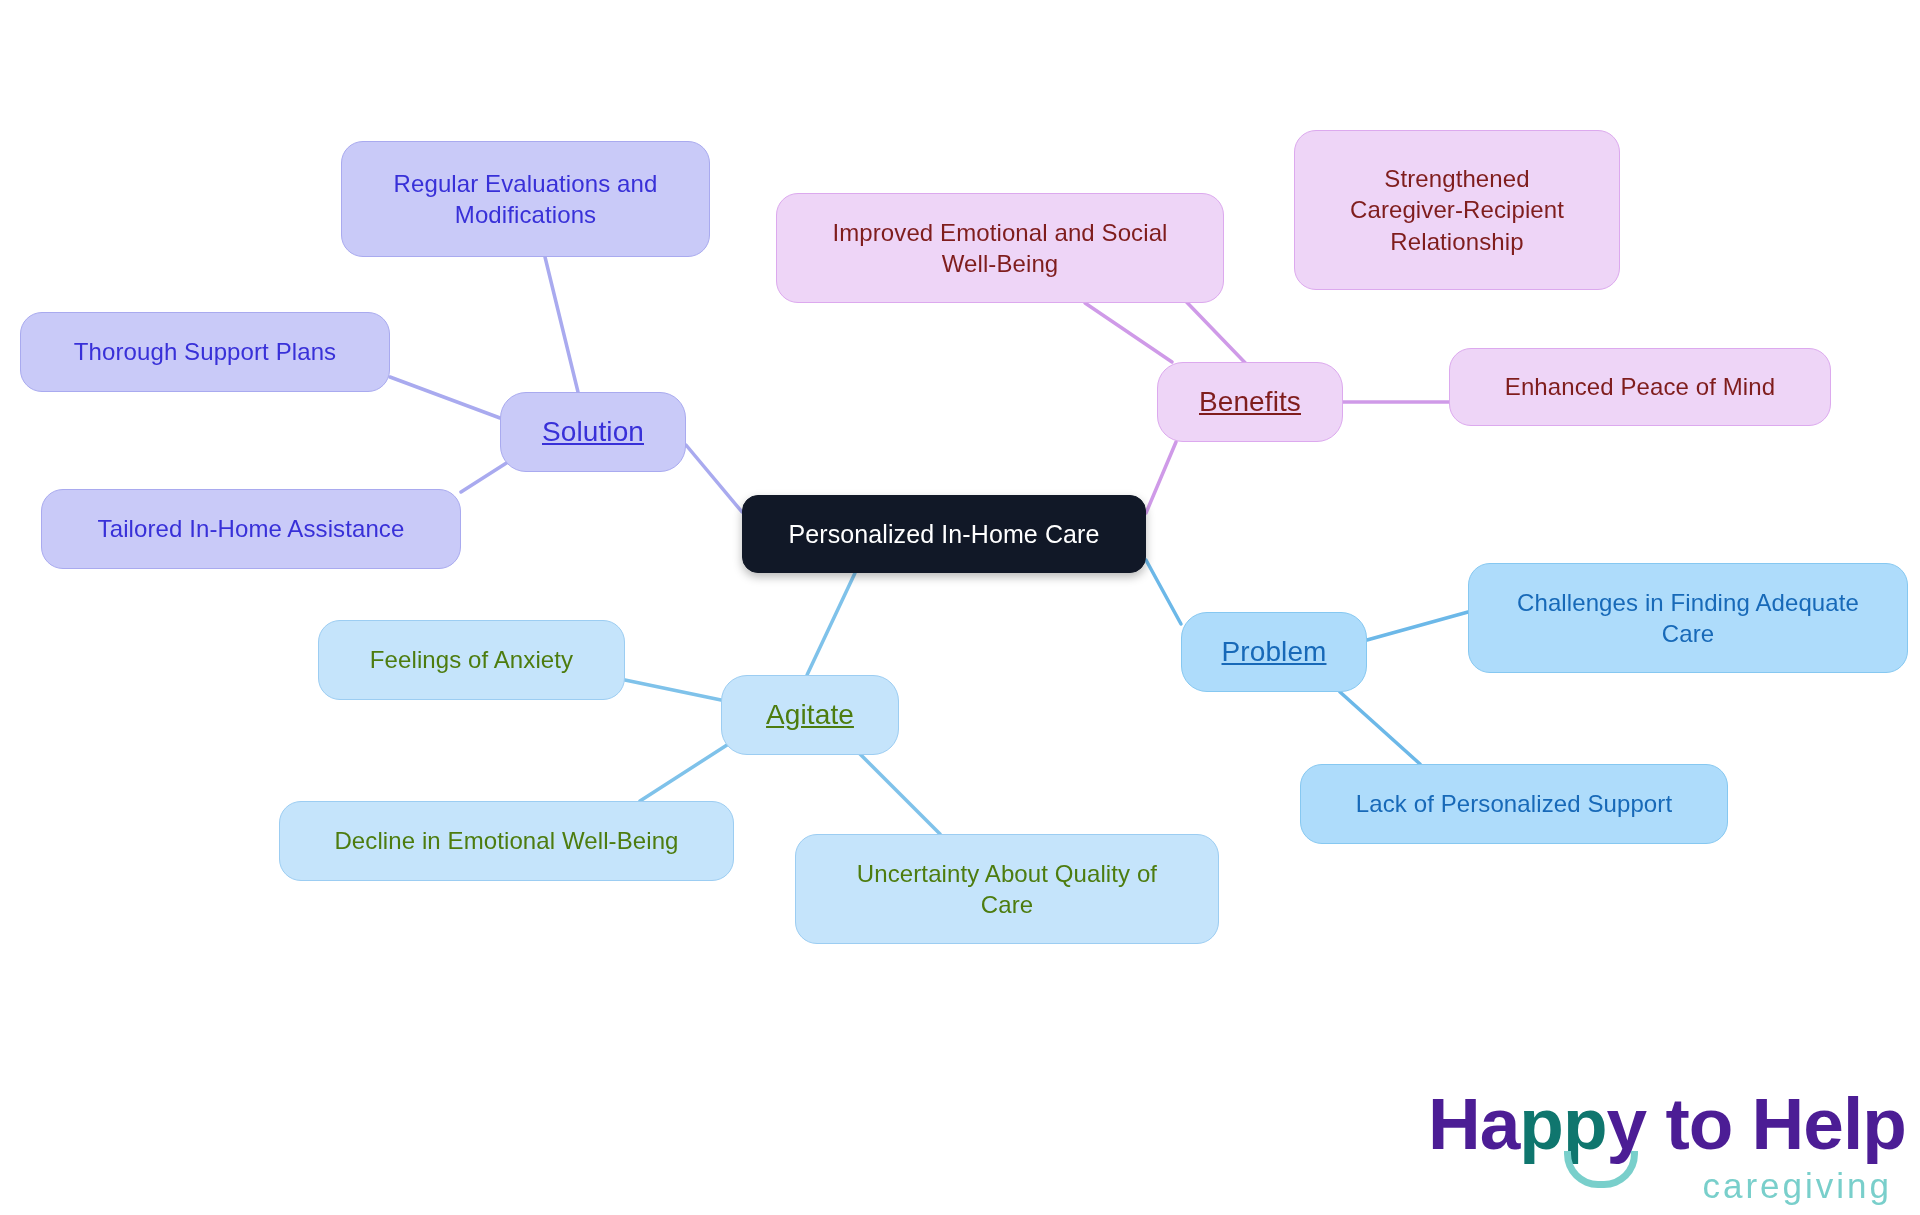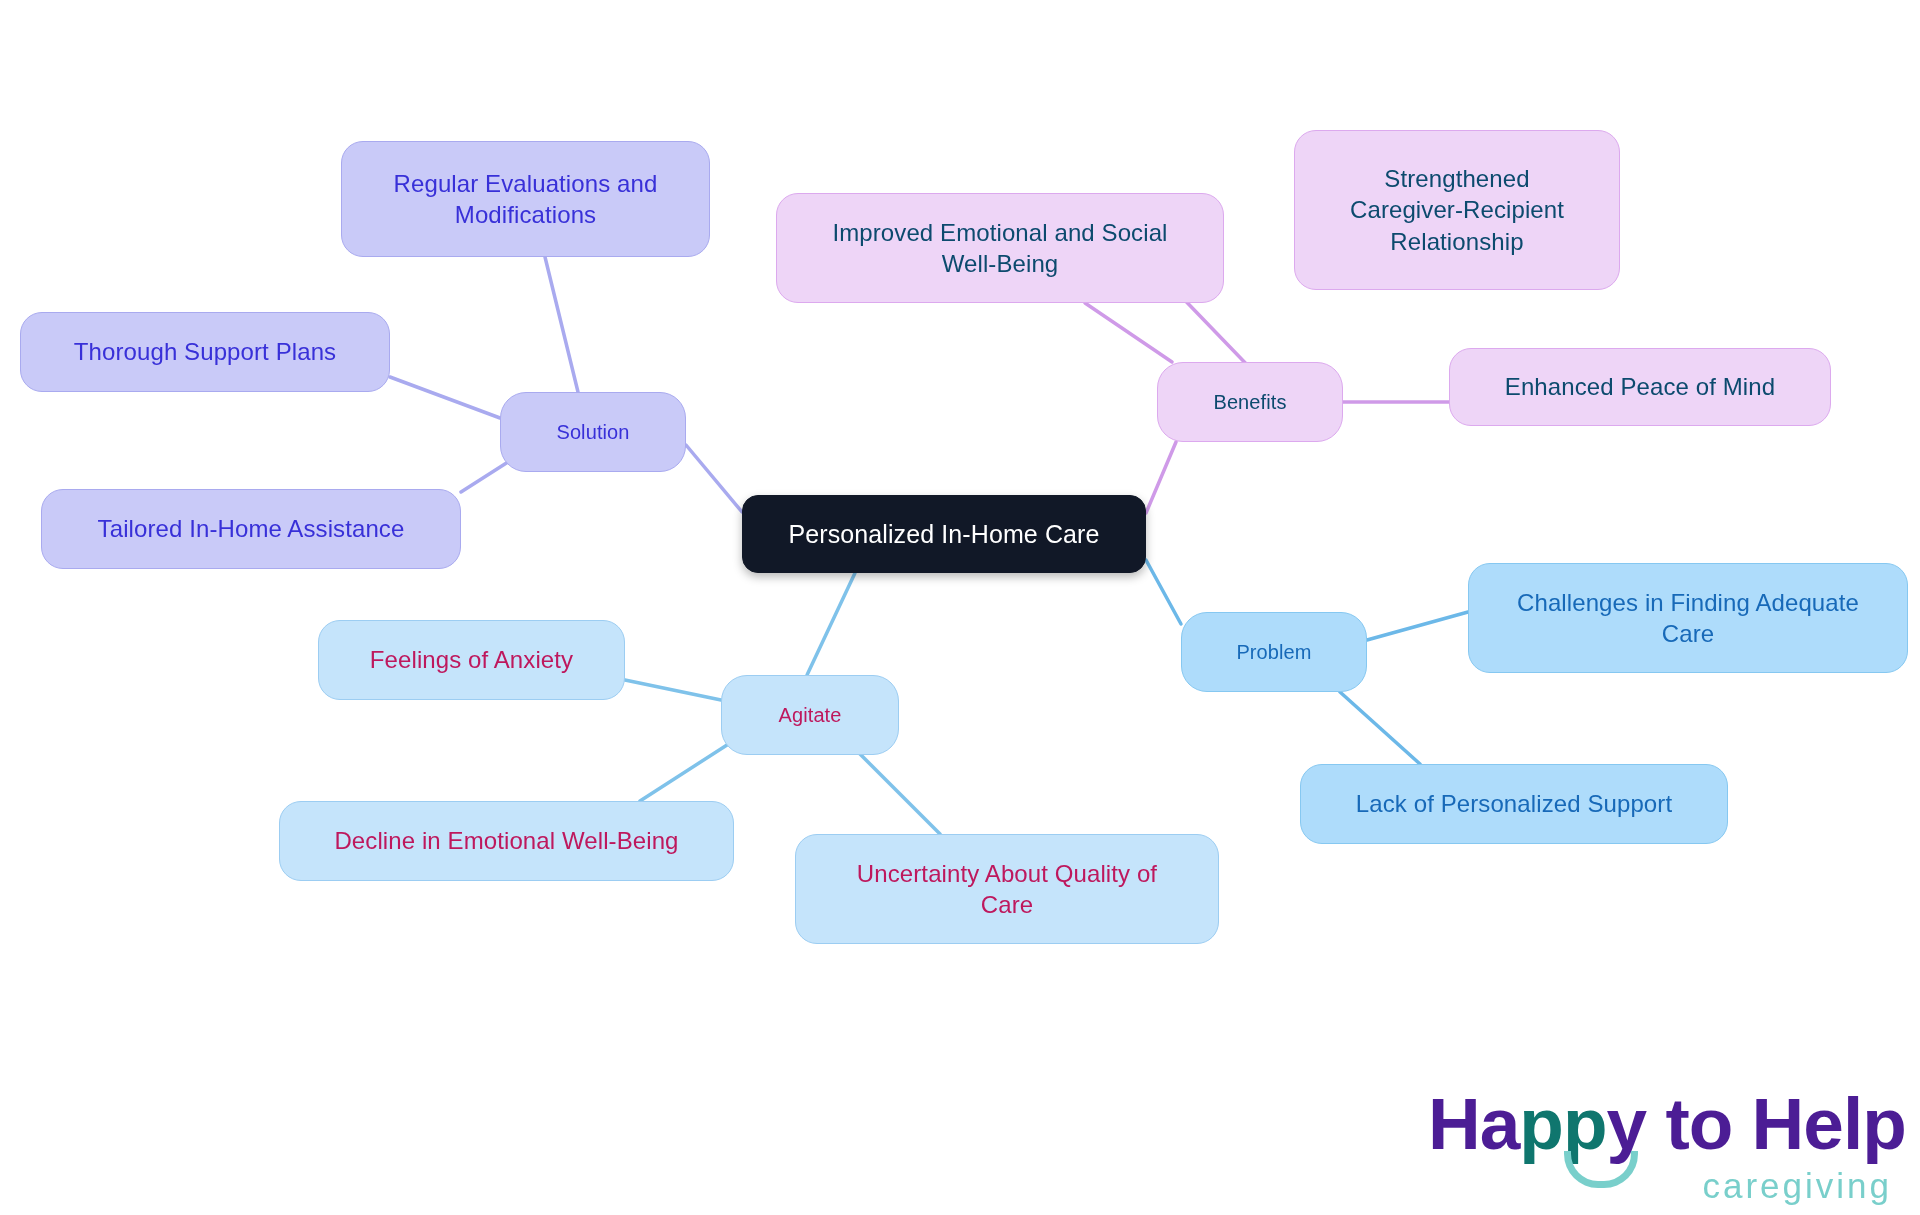--- a/index.html
+++ b/index.html
@@ -51,37 +51,38 @@
   }
   .node.purple {
     background: #c9caf8;
     border-color: #a9aaef;
     color: #3830d8;
     font-size: 24px;
   }
   .node.magenta {
     background: #eed5f7;
     border-color: #dca9ee;
-    color: #0c4a6e;
+    color: #7f1d1d;
     font-size: 24px;
   }
   .node.blue {
     background: #c5e4fb;
     border-color: #9ccdf2;
-    color: #be185d;
+    color: #4d7c0f;
     font-size: 24px;
   }
   .node.blue.deep {
     background: #aedcfb;
     border-color: #86c8f1;
     color: #1769b8;
   }
   .node.hub {
-    font-size: 20px;
+    font-size: 28px;
     border-radius: 26px;
+    text-decoration: underline;
   }
   
   #logo {
     position: absolute;
     right: 22px;
     bottom: 10px;
     width: 470px;
     height: 118px;
   }
   .logo-main {

